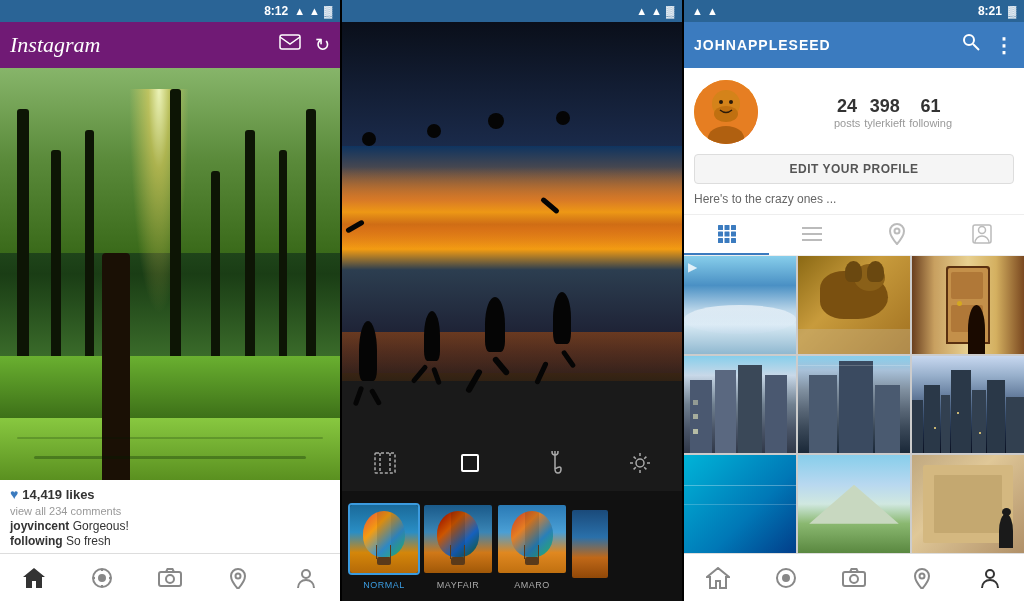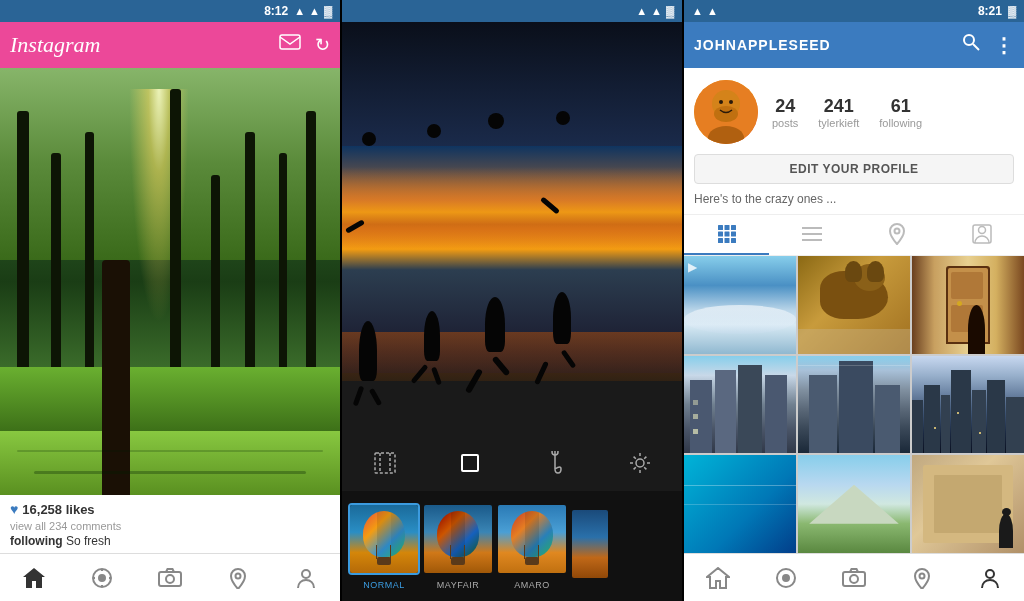--- a/index.html
+++ b/index.html
@@ -43,21 +43,21 @@
     }
     .status-bar .icons {
       display: flex;
       align-items: center;
       gap: 4px;
       margin-left: 6px;
     }
 
     
     .p1-header {
-      background: #ec4899;
+      background: #701a75;
       height: 46px;
       display: flex;
       align-items: center;
       padding: 0 10px;
       flex-shrink: 0;
     }
     .p1-logo {
       font-family: Georgia, serif;
       font-style: italic;
       color: #fff;
@@ -294,23 +294,23 @@
       margin-right: 14px;
       flex-shrink: 0;
       overflow: hidden;
       display: flex;
       align-items: flex-end;
       justify-content: center;
       position: relative;
     }
     .p3-stats {
       display: flex;
-      gap: 20px;
-      flex: 1;
-      justify-content: flex-start;
+      gap: 4px;
+      flex: 1;
+      justify-content: center;
     }
     .p3-stat {
       display: flex;
       flex-direction: column;
       align-items: center;
     }
     .p3-stat-num {
       font-size: 18px;
       font-weight: bold;
       color: #333;
@@ -442,23 +442,27 @@
 
     <div style="position:absolute;bottom:0;left:30%;width:28px;height:55%;background:#1a1005;border-radius:4px 4px 0 0;"></div>
 
     <div style="position:absolute;bottom:5%;left:10%;width:80%;height:3px;background:rgba(0,30,0,0.3);border-radius:2px;"></div>
     <div style="position:absolute;bottom:10%;left:5%;width:90%;height:2px;background:rgba(0,30,0,0.2);border-radius:2px;"></div>
   </div>
 
   <div class="p1-footer">
     <div class="p1-likes">
       <span class="heart-icon">♥</span>
-      <span class="likes-count">16,258 likes</span>
+      <span class="likes-count">14,419 likes</span>
     </div>
     <div class="p1-comments-link">view all 234 comments</div>
+    <div class="p1-comment">
+      <span class="comment-username">joyvincent</span>
+      <span> Gorgeous!</span>
+    </div>
     <div class="p1-comment">
       <span class="comment-username">following</span>
       <span> So fresh</span>
     </div>
   </div>
 
   <div class="bottom-nav">
     <div class="nav-item active">
       <svg width="24" height="22" viewBox="0 0 24 22" fill="#333">
         <path d="M12 1L1 10h3v11h6v-7h4v7h6V10h3z"></path>
@@ -686,21 +690,21 @@
           <path d="M26 30 Q32 35 38 30" stroke="#2a1a0a" stroke-width="1.5" fill="none"></path>
         </svg>
       </div>
 
       <div class="p3-stats">
         <div class="p3-stat">
           <span class="p3-stat-num">24</span>
           <span class="p3-stat-label">posts</span>
         </div>
         <div class="p3-stat">
-          <span class="p3-stat-num">241</span>
+          <span class="p3-stat-num">398</span>
           <span class="p3-stat-label">tylerkieft</span>
         </div>
         <div class="p3-stat">
           <span class="p3-stat-num">61</span>
           <span class="p3-stat-label">following</span>
         </div>
       </div>
     </div>
     <div class="p3-edit-btn">EDIT YOUR PROFILE</div>
     <div class="p3-bio">Here's to the crazy ones ...</div>

